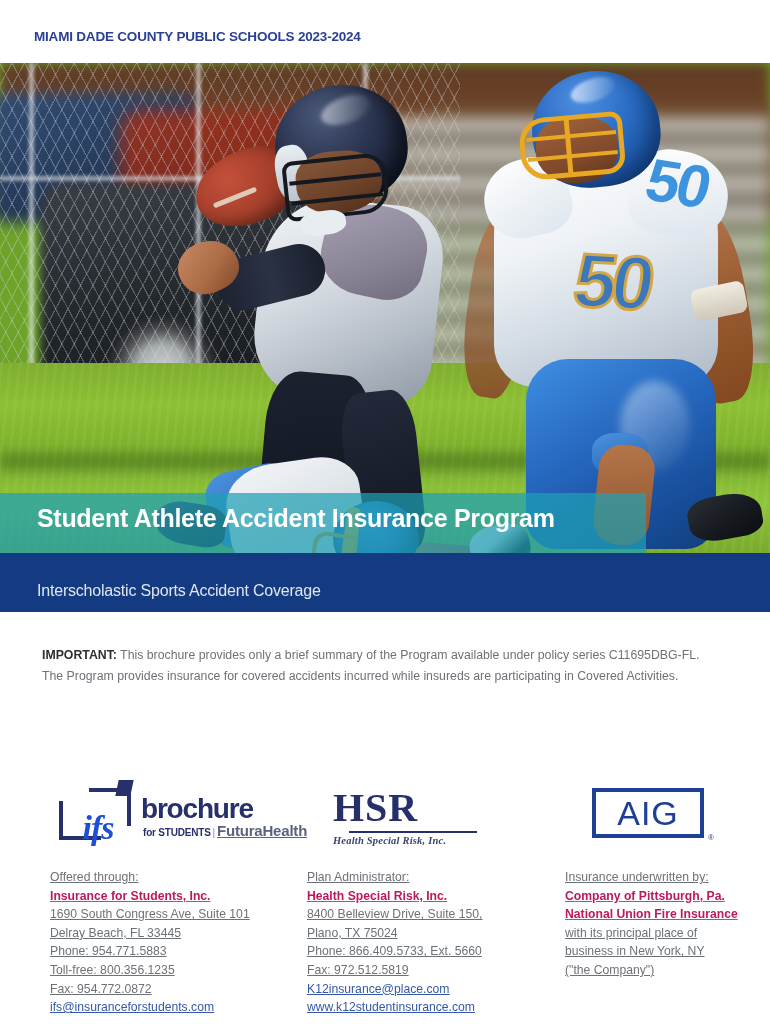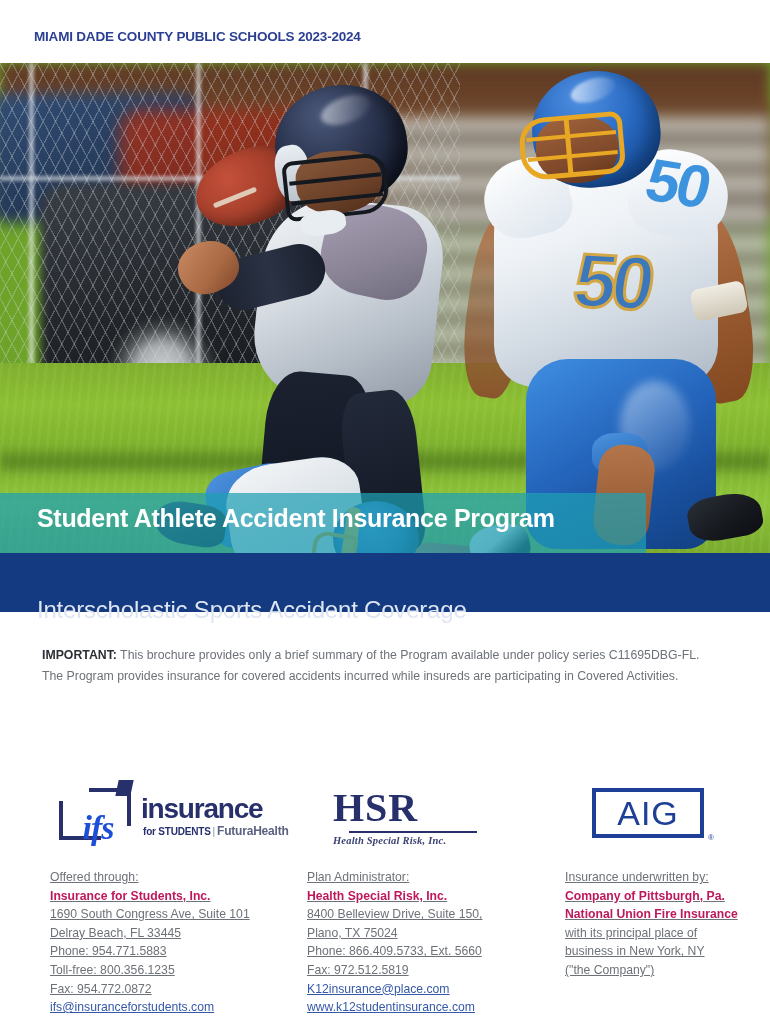--- a/index.html
+++ b/index.html
@@ -317,22 +317,22 @@
   .banner-teal-title {
     position: absolute; left: 37px; top: 504px;
     font-size: 25px; font-weight: bold; color: #ffffff;
     letter-spacing: -0.3px; white-space: nowrap;
   }
   .banner-navy {
     position: absolute; left: 0; top: 553px; width: 770px; height: 59px;
     background: #143b82;
   }
   .banner-navy-sub {
-    position: absolute; left: 37px; top: 596px;
-    font-size: 24px; font-weight: normal; color: #dfe6f2;
+    position: absolute; left: 37px; top: 582px;
+    font-size: 16px; font-weight: normal; color: #dfe6f2;
     letter-spacing: -0.2px; white-space: nowrap;
   }
 
   
   .important {
     position: absolute; left: 42px; top: 645px; width: 690px;
     font-size: 12.3px; line-height: 21px; color: #6d7278;
   }
   .important b { color: #2b2f33; font-weight: bold; }
 
@@ -372,21 +372,21 @@
     position: absolute; left: 82px; top: 6px;
     font: bold 28px/30px "Liberation Sans", sans-serif; color: #27306b;
     letter-spacing: -1.2px;
   }
   .ifs-sub {
     position: absolute; left: 84px; top: 37px;
     font: bold 10px/12px "Liberation Sans", sans-serif; color: #27306b;
     letter-spacing: -0.2px; white-space: nowrap;
   }
   .ifs-sub .sep { color: #8a8fa8; font-weight: normal; padding: 0 2px; }
-  .ifs-sub .fh { color: #5b6180; font-size: 12px; }
+  .ifs-sub .fh { color: #5b6180; font-size: 15px; text-decoration: underline; }
 
   
   .hsr-wrap { position: absolute; left: 26px; top: 6px; width: 160px; height: 62px; text-align: left; }
   .hsr-text {
     font: bold 40px/44px "Liberation Serif", serif; color: #27306b;
     letter-spacing: 1px;
   }
   .hsr-rule { width: 128px; height: 2px; background: #27306b; margin: 1px auto 0; }
   .hsr-sub {
     font: italic bold 10.5px/14px "Liberation Serif", serif; color: #3a4272;
@@ -500,21 +500,21 @@
   </div>
 
   <div class="cols">
 
     <div class="col col-1">
       <div class="logo-area">
         <div class="ifs-wrap">
           <div class="ifs-bracket"></div>
           <div class="ifs-tick"></div>
           <div class="ifs-text">ifs</div>
-          <div class="ifs-word">insurance</div>
+          <div class="ifs-word">brochure</div>
           <div class="ifs-sub">
             <span>for STUDENTS</span><span class="sep">|</span><span class="fh">FuturaHealth</span>
           </div>
         </div>
       </div>
       <div class="blk">
         <div class="lead">Offered through:</div>
         <div class="name">Insurance for Students, Inc.</div>
         <div>1690 South Congress Ave, Suite 101</div>
         <div>Delray Beach, FL 33445</div>

